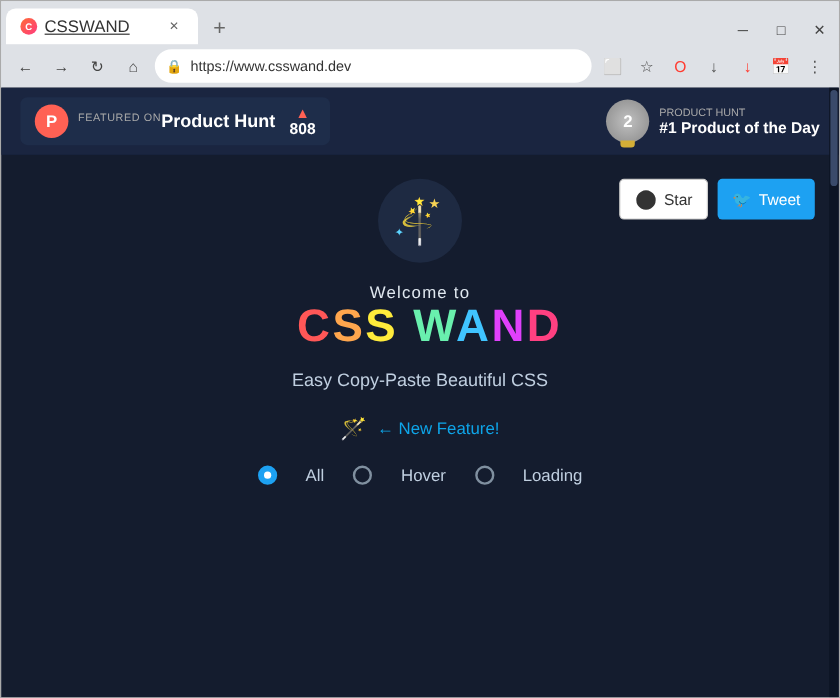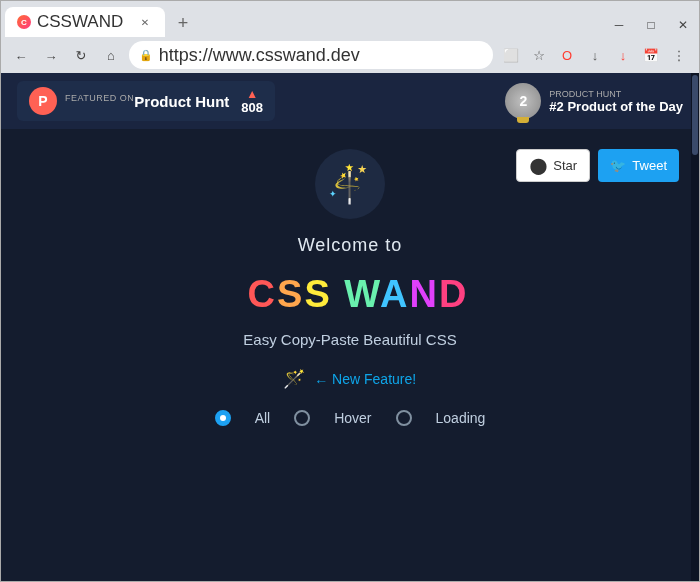--- a/index.html
+++ b/index.html
@@ -41,24 +41,25 @@
       width: 14px;
       height: 14px;
       border-radius: 50%;
       background: linear-gradient(135deg, #ff6b35, #ff3b80);
       display: flex;align-items:center;justify-content:center;
       color: white; font-size: 8px; font-weight: bold;
     }
 
     .tab-title {
       flex: 1;
-      font-size: 17px;
+      font-size: 14px;
       color: #333;
       overflow: hidden;
       white-space: nowrap;
+      text-decoration: underline;
     }
 
     .tab-close {
       width: 16px; height: 16px;
       border-radius: 50%;
       display: flex; align-items: center; justify-content: center;
       font-size: 10px; color: #666;
       cursor: pointer;
     }
 
@@ -110,21 +111,21 @@
       border-radius: 14px;
       display: flex;
       align-items: center;
       padding: 0 10px;
       gap: 6px;
       font-size: 13px;
       color: #333;
     }
 
     .lock-icon { font-size: 11px; color: #555; }
-    .url-text { color: #333; font-size: 18px; text-align: right; }
+    .url-text { color: #333; font-size: 12px; text-align: right; }
 
     .toolbar-icons {
       display: flex; gap: 4px; align-items: center;
     }
 
     .toolbar-icon {
       width: 24px; height: 24px;
       border-radius: 50%;
       display: flex; align-items: center; justify-content: center;
       font-size: 13px; color: #555;
@@ -279,23 +280,23 @@
       border: none;
       border-radius: 4px;
       padding: 6px 12px;
       font-size: 13px;
       cursor: pointer;
       font-weight: 500;
     }
 
     
     .welcome-text {
-      font-size: 18px;
+      font-size: 14px;
       color: #e0e8f0;
-      margin-bottom: 17px;
+      margin-bottom: 0;
       letter-spacing: 1px;
     }
 
     .css-wand-title {
       font-size: 38px;
       font-weight: bold;
       margin-bottom: 12px;
       letter-spacing: 2px;
       margin-left: 16px;
     }
@@ -446,21 +447,21 @@
 
       <div class="ph-spacer"></div>
 
       <div class="ph-badge-right">
         <div class="ph-medal">
           <span>2</span>
           <div class="ph-medal-ribbon"></div>
         </div>
         <div class="ph-right-text">
           <span class="ph-product-hunt-label">Product Hunt</span>
-          <span class="ph-product-of-day">#2 Product of the Day</span>
+          <span class="ph-product-of-day">#1 Product of the Day</span>
         </div>
       </div>
     </div>
 
     <div class="main-area">
 
       <div class="action-buttons">
         <button class="github-star-btn">
           <span class="github-icon">⬤</span>
           <span>Star</span>

